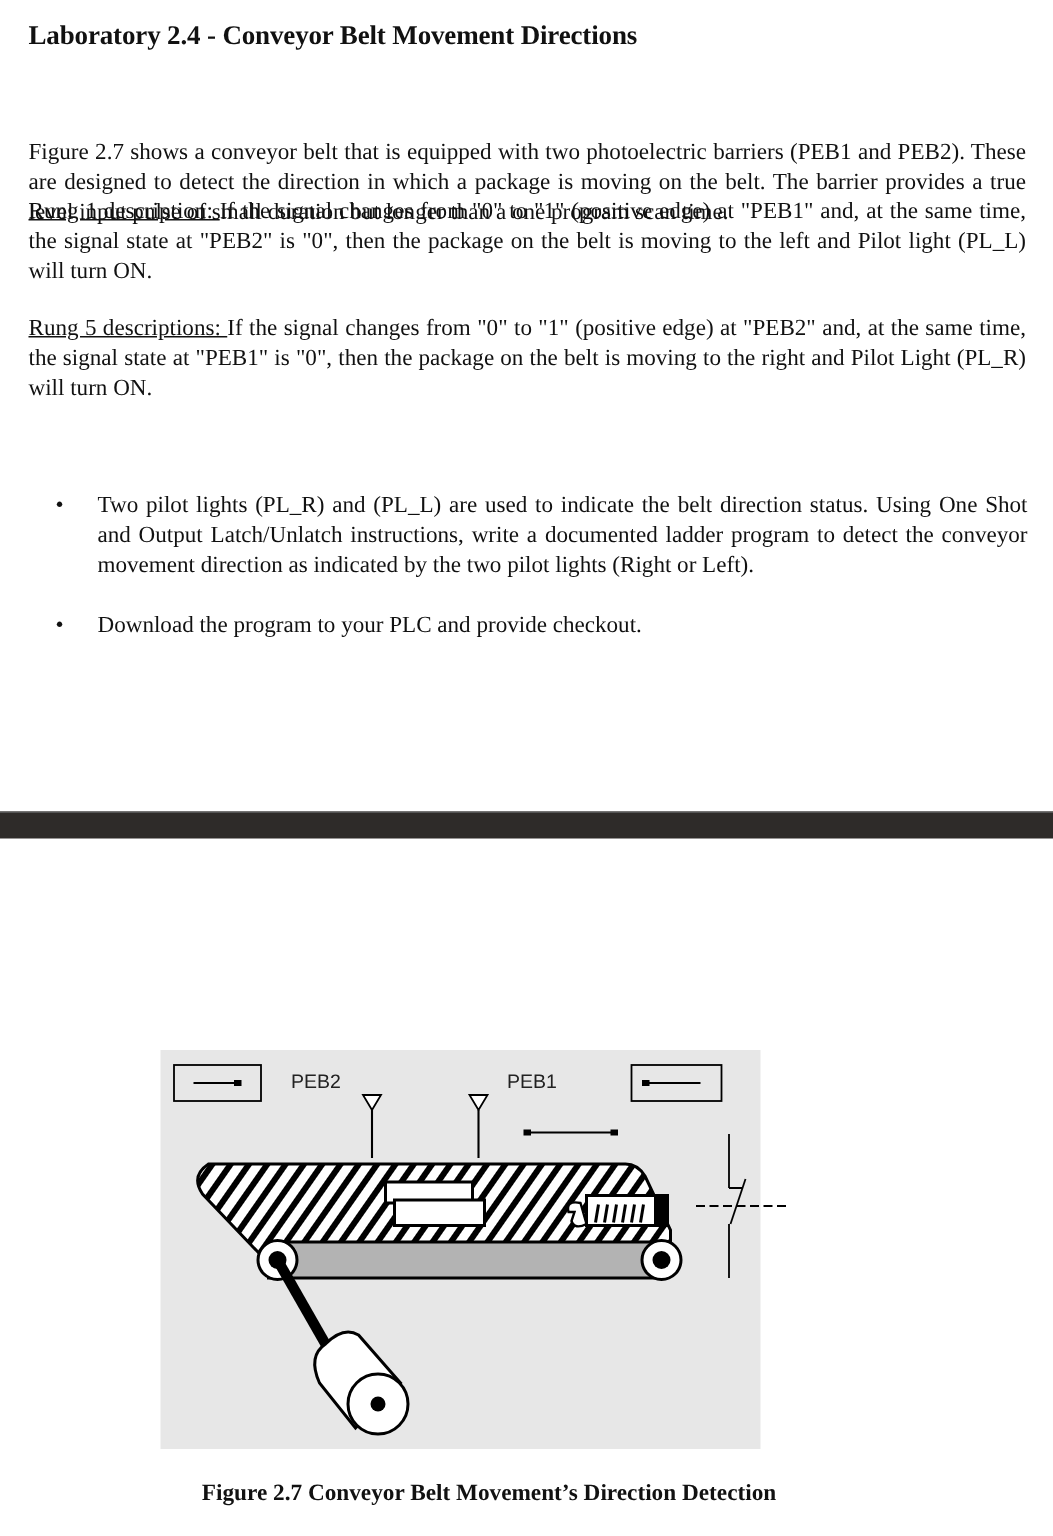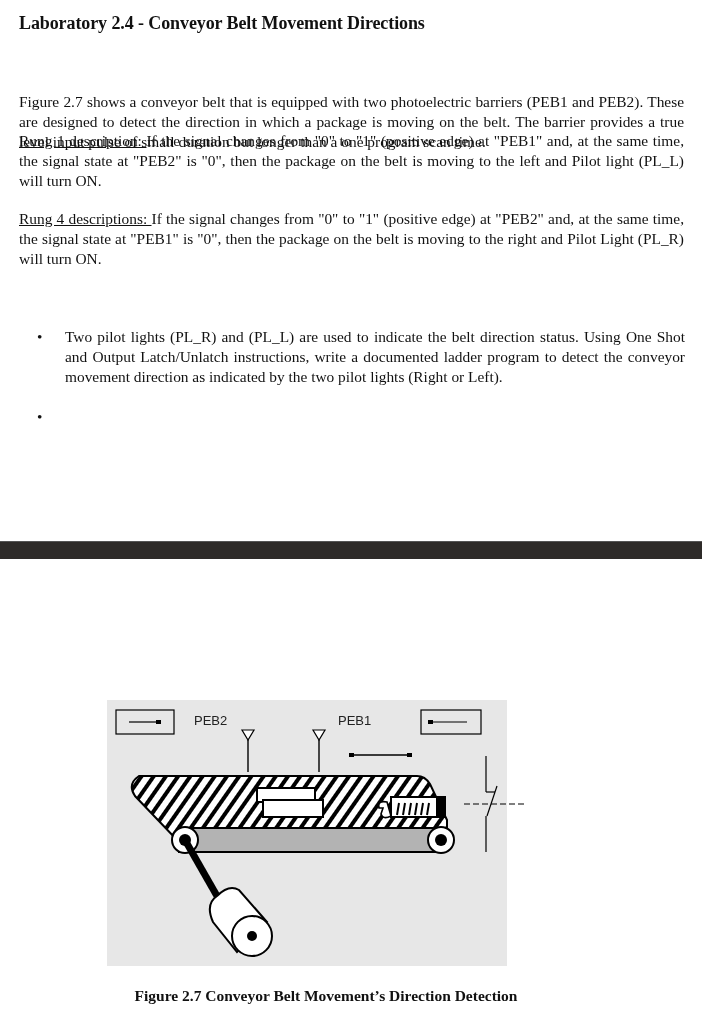--- a/index.html
+++ b/index.html
@@ -29,31 +29,32 @@
 <div class="page-top">
   <div class="title">Laboratory 2.4 - Conveyor Belt Movement Directions</div>
 
   <div class="para p1">Figure 2.7 shows a conveyor belt that is equipped with two photoelectric barriers (PEB1 and PEB2). These are designed to detect the direction in which a package is moving on the belt. The barrier provides a true level input pulse of small duration but longer than a one program scan time.</div>
 
   <div class="para p2">
     <span class="u">Rung 1 description: </span><span>If the signal changes from "0" to "1" (positive edge) at "PEB1" and, at the same time, the signal state at "PEB2" is "0", then the package on the belt is moving to the left and Pilot light (PL_L) will turn ON.</span>
   </div>
 
   <div class="para p3">
-    <span class="u">Rung 4 descriptions: </span><span>If the signal changes from "0" to "1" (positive edge) at "PEB2" and, at the same time, the signal state at "PEB1" is "0", then the package on the belt is moving to the right and Pilot Light (PL_R) will turn ON.</span>
+    <span class="u">Rung 5 descriptions: </span><span>If the signal changes from "0" to "1" (positive edge) at "PEB2" and, at the same time, the signal state at "PEB1" is "0", then the package on the belt is moving to the right and Pilot Light (PL_R) will turn ON.</span>
   </div>
 
 
   <div class="bullets">
     <div class="bullet">
       <span class="dot">•</span>
       <span>Two pilot lights (PL_R) and (PL_L) are used to indicate the belt direction status. Using One Shot and Output Latch/Unlatch instructions, write a documented ladder program to detect the conveyor movement direction as indicated by the two pilot lights (Right or Left).</span>
     </div>
     <div class="bullet">
       <span class="dot">•</span>
+      <span>Download the program to your PLC and provide checkout.</span>
     </div>
   </div>
 </div>
 
 <div class="divider"></div>
 
 <div class="figure-box">
   <span class="peb-label" style="left:87px; top:13px;">PEB2</span>
   <span class="peb-label" style="left:231px; top:13px;text-align:center;">PEB1</span>
 

